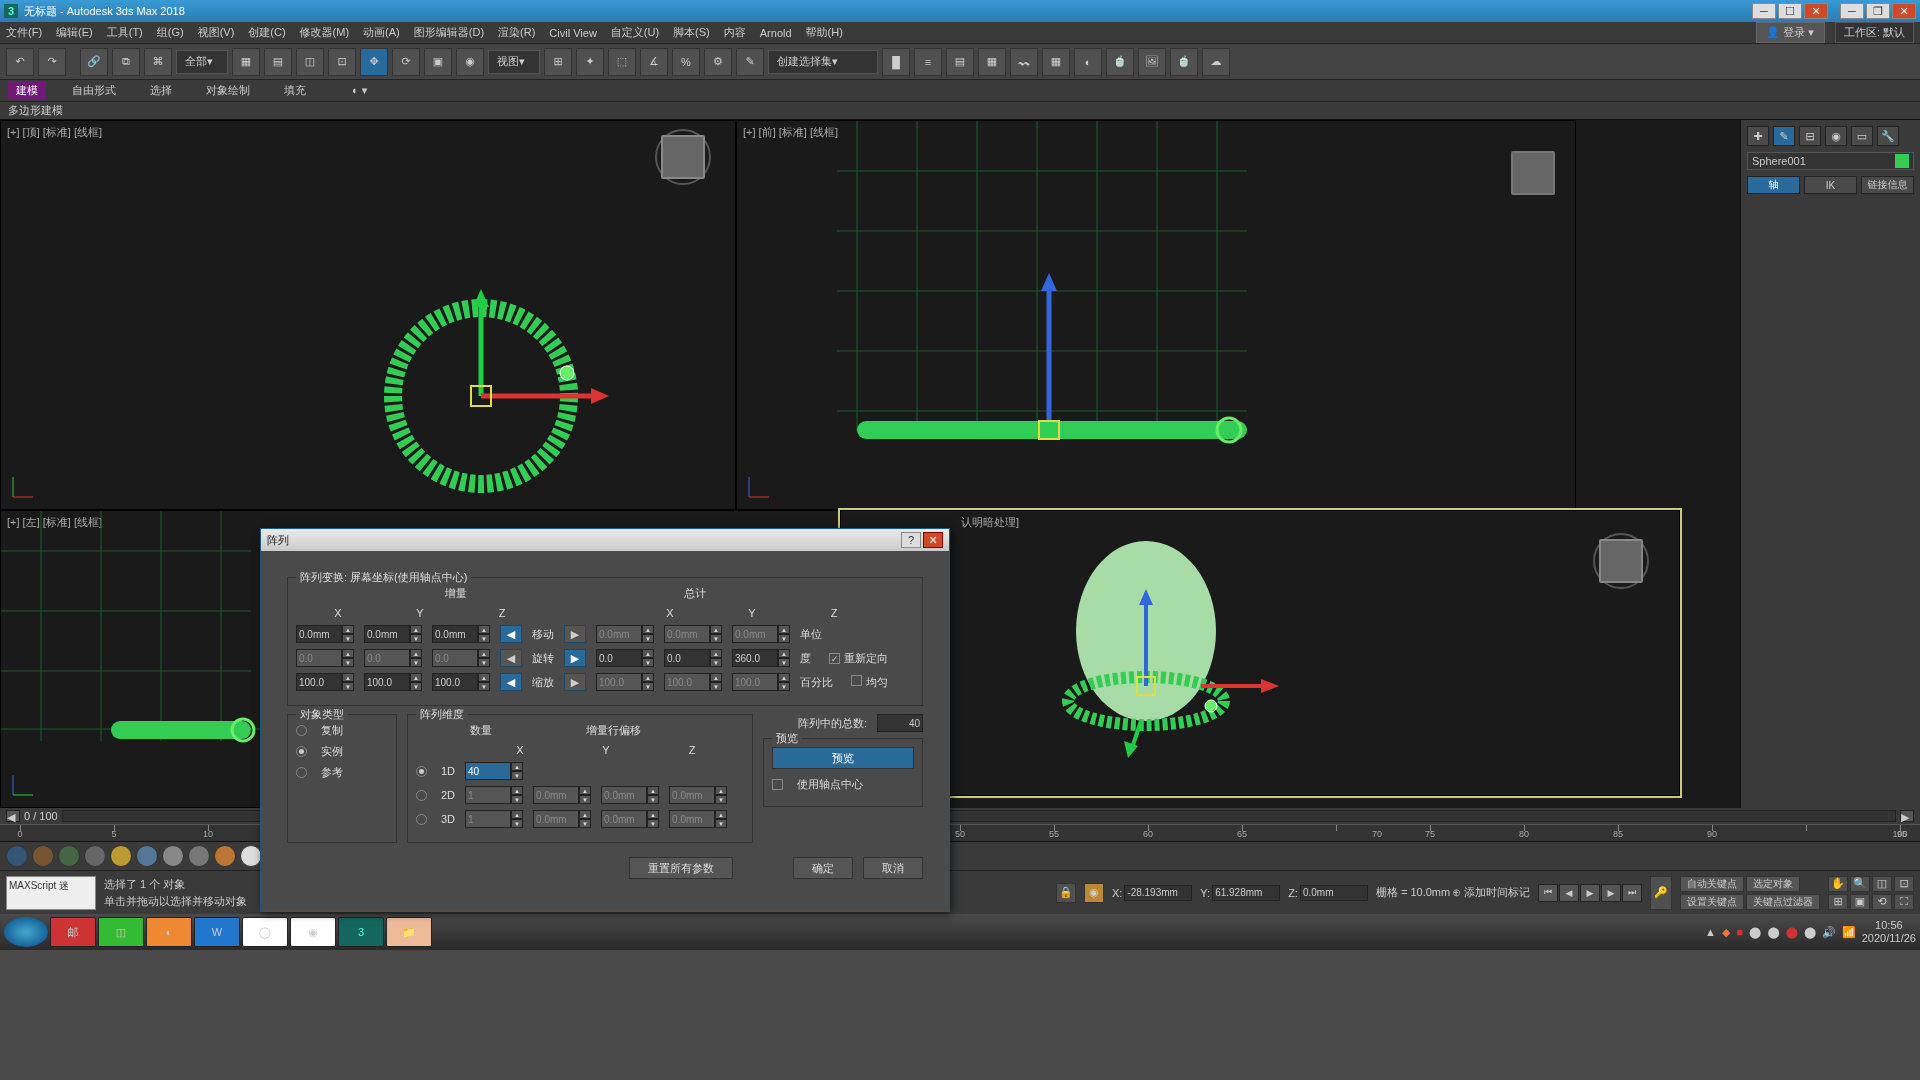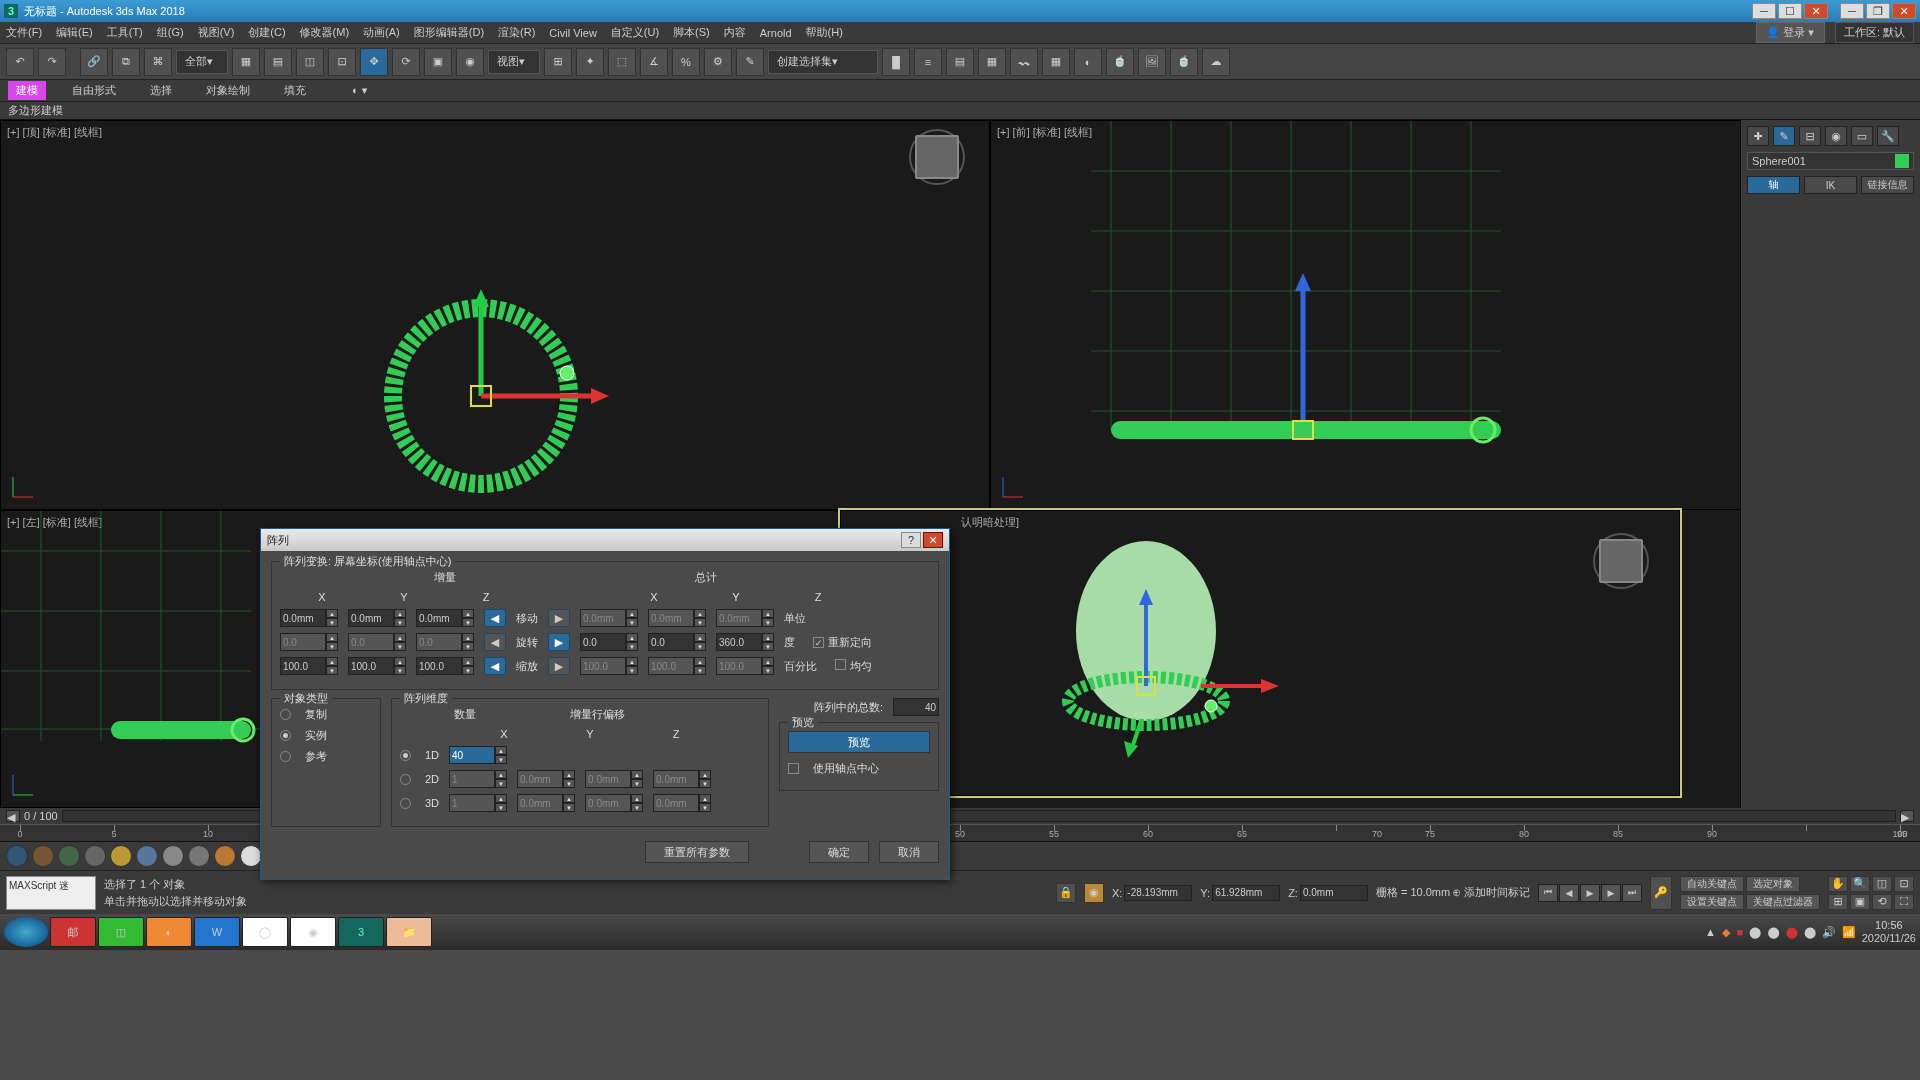--- a/index.html
+++ b/index.html
@@ -17,21 +17,21 @@
 .login{background:#555;padding:2px 10px;border:1px solid #666}
 .ws{background:#333;padding:2px 8px;border:1px solid #555}
 
 .toolbar { height:36px; background:#444; display:flex; align-items:center; padding:0 6px; gap:4px; border-bottom:1px solid #222;}
 .tbtn{width:28px;height:28px;background:#505050;border:1px solid #333;display:flex;align-items:center;justify-content:center;color:#ccc}
 .tbtn.active{background:#2a6a9a}
 .tsel{height:24px;background:#333;border:1px solid #555;color:#ccc;padding:0 8px;display:flex;align-items:center;min-width:52px}
 
 .ribbon{height:22px;background:#3a3a3a;display:flex;align-items:center;padding:0 8px;gap:18px;border-bottom:1px solid #222}
 .ribbon .tab{padding:2px 8px}
-.ribbon .tab.active{background:#d946ef;color:#fff}
+.ribbon .tab.active{background:#701a75;color:#fff}
 .ribbon2{height:18px;background:#3a3a3a;padding:0 8px;display:flex;align-items:center;border-bottom:1px solid #111}
 
 .workspace{position:relative;height:688px;background:#1a1a1a;display:flex;flex-wrap:wrap}
 .viewport{position:relative;border:1px solid #000;overflow:hidden}
 .vp-label{position:absolute;top:4px;left:6px;color:#aaa;font-size:11px}
 .vcube{position:absolute;top:14px;right:30px;width:44px;height:44px;border:2px solid #888;background:#666;border-radius:2px}
 .vring{position:absolute;top:8px;right:24px;width:56px;height:56px;border:2px solid #555;border-radius:50%}
 .axis-icon{position:absolute;bottom:8px;left:8px;width:28px;height:28px}
 
 .cmdpanel{position:absolute;top:0;right:0;width:180px;height:100%;background:#3a3a3a;border-left:1px solid #111;padding:6px}
@@ -43,21 +43,21 @@
 .pillrow{display:flex;gap:4px;margin-bottom:4px}
 .pill{flex:1;height:18px;background:#4a4a4a;border:1px solid #222;display:flex;align-items:center;justify-content:center;font-size:10px}
 .pill.active{background:#2a6a9a;color:#fff}
 
 
 .dialog{position:absolute;left:260px;top:528px;width:690px;background:#4a4a4a;border:1px solid #1a5a8a;box-shadow:2px 2px 8px rgba(0,0,0,.6);z-index:50}
 .dlg-title{height:22px;background:linear-gradient(#eaeaea,#cacaca);display:flex;align-items:center;padding:0 6px;color:#222}
 .dlg-title .spacer{flex:1}
 .dlg-close{width:20px;height:16px;background:#d04a2a;color:#fff;display:flex;align-items:center;justify-content:center;border:1px solid #800}
 .dlg-help{width:20px;height:16px;background:#ddd;border:1px solid #888;display:flex;align-items:center;justify-content:center;color:#333;margin-right:2px}
-.dlg-body{padding:10px;color:#ddd}
+.dlg-body{padding:26px;color:#ddd}
 .grp{border:1px solid #333;padding:8px;margin-bottom:8px;position:relative}
 .grp-label{position:absolute;top:-8px;left:8px;background:#4a4a4a;padding:0 4px;font-size:11px}
 .spinner{display:inline-flex;height:18px}
 .spinner input{width:46px;height:18px;background:#333;border:1px solid #222;color:#ccc;padding:0 2px;font-size:10px}
 .spinner.disabled input{background:#555;color:#888}
 .spinbtns{display:flex;flex-direction:column;width:12px}
 .spinbtns div{flex:1;background:#555;border:1px solid #222;font-size:6px;display:flex;align-items:center;justify-content:center}
 .arrowbtn{width:22px;height:18px;background:#2a6a9a;border:1px solid #1a4a6a;display:flex;align-items:center;justify-content:center;color:#fff}
 .arrowbtn.gray{background:#555;color:#ccc}
 .row{display:flex;align-items:center;gap:10px;margin-bottom:6px}
@@ -179,21 +179,21 @@
   <div class="tab">对象绘制</div>
   <div class="tab">填充</div>
   <div style="margin-left:20px">◐ ▾</div>
 </div>
 <div class="ribbon2">
     <span>多边形建模</span>
   </div>
 
 <div class="workspace">
 
-  <div class="viewport" style="width:990px;height:390px">
+  <div class="viewport" style="width:736px;height:390px">
     <div class="vp-label">[+] [顶] [标准] [线框]</div>
     <div class="vring"></div>
     <div class="vcube"></div>
     <svg width="840" height="390" style="position:absolute;top:0;left:0">
       <circle cx="480" cy="275" r="88" fill="none" stroke="#3c5" stroke-width="18" stroke-dasharray="6 3"></circle>
       <line x1="480" y1="275" x2="480" y2="175" stroke="#2c4" stroke-width="5"></line>
         <polygon points="480,168 472,186 488,186" fill="#2c4"></polygon>
       <line x1="480" y1="275" x2="600" y2="275" stroke="#d33" stroke-width="5"></line>
         <polygon points="608,275 590,267 590,283" fill="#d33"></polygon>
       <rect x="470" y="265" width="20" height="20" fill="none" stroke="#dd4" stroke-width="2"></rect>

